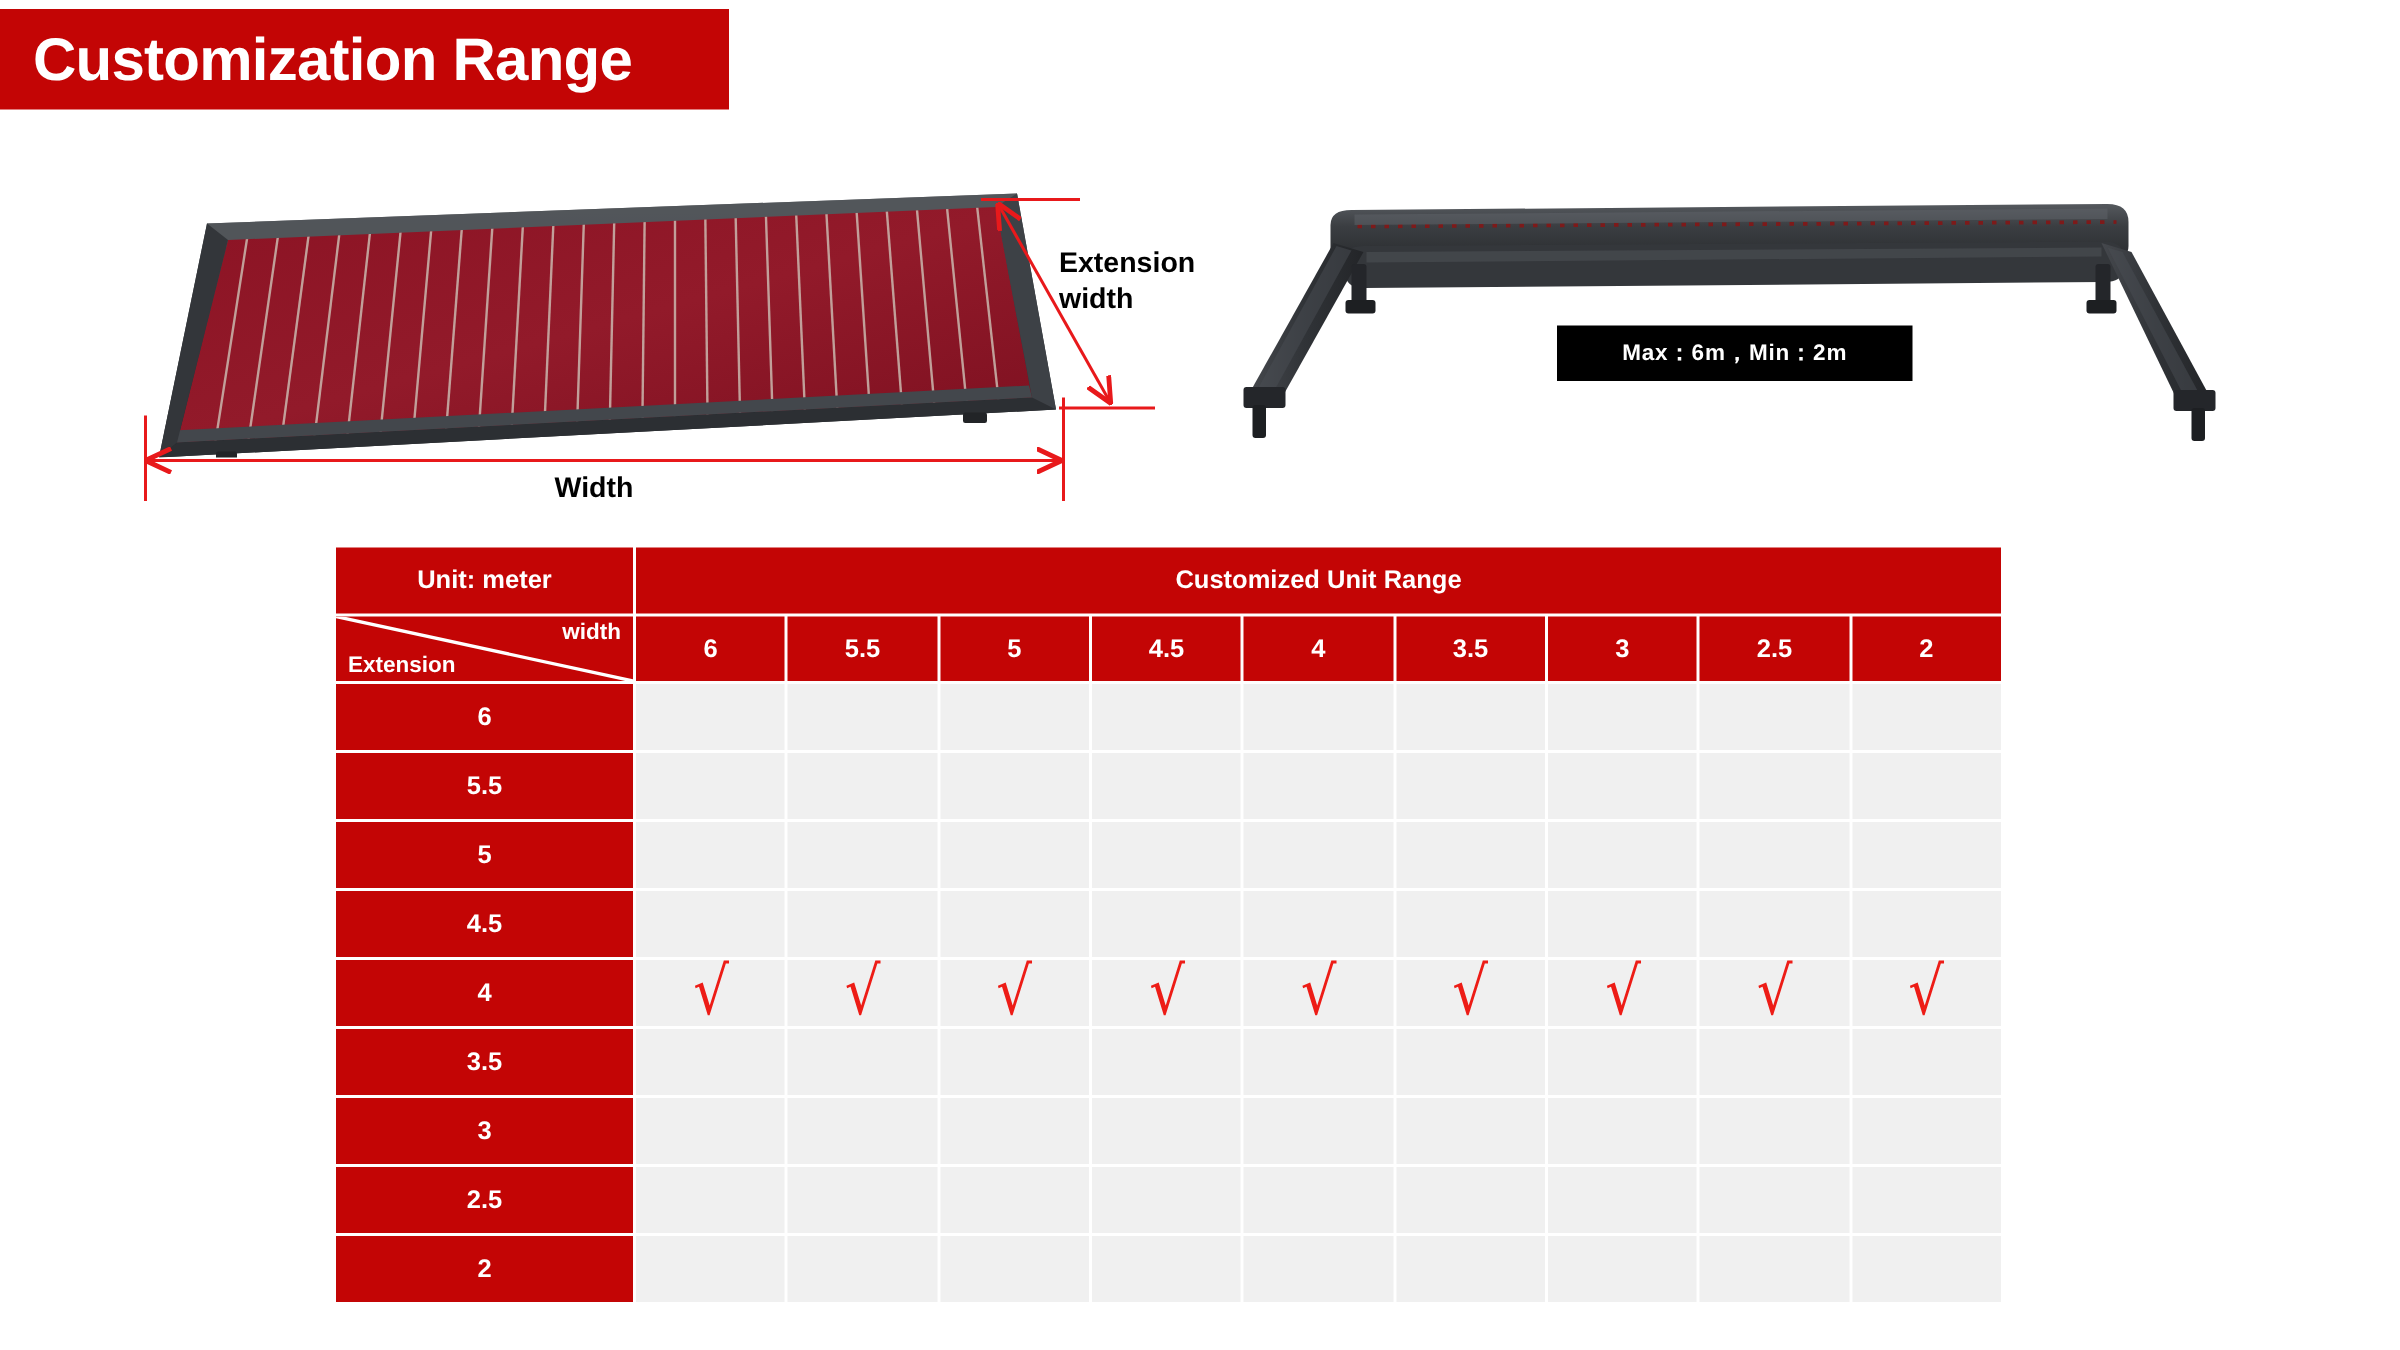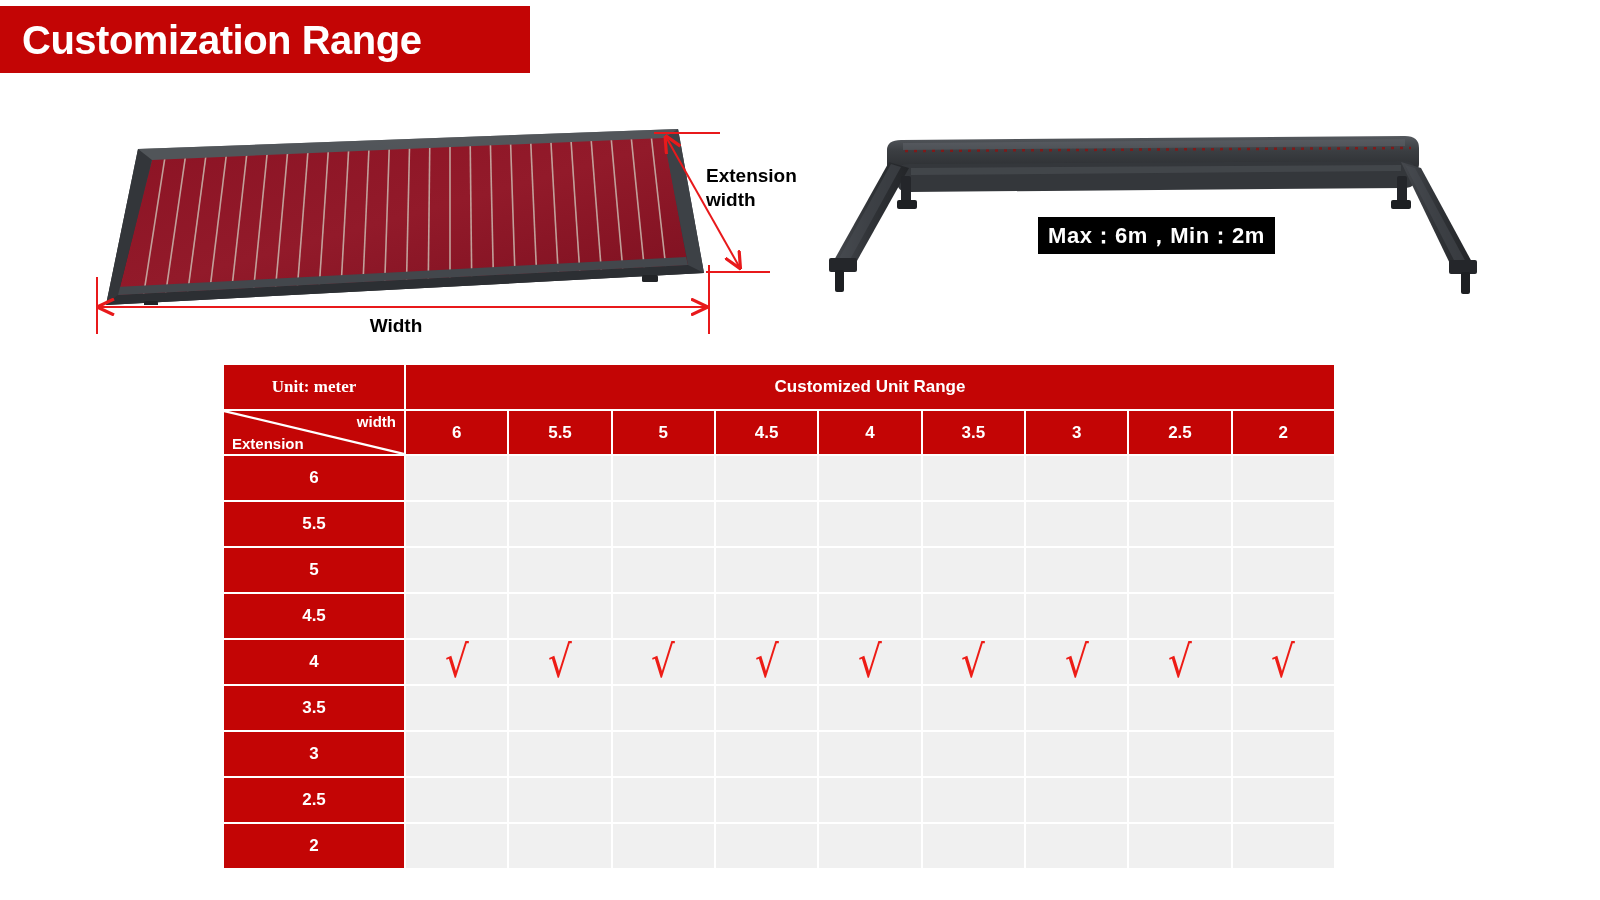--- a/index.html
+++ b/index.html
@@ -14,21 +14,21 @@
     overflow: hidden;
     font-family: "Liberation Sans", sans-serif;
     color: #000;
   }
 
   
   #title-banner {
     position: absolute;
     left: 0;
     top: 6px;
-    width: 530px;
+    width: 486px;
     height: 67px;
     background: #c30505;
     display: flex;
     align-items: center;
   }
   #title-banner .title-text {
     color: #ffffff;
     font-size: 40px;
     font-weight: bold;
     letter-spacing: -0.5px;
@@ -77,21 +77,21 @@
     top: 217px;
     width: 237px;
     height: 37px;
     background: #000000;
     display: flex;
     align-items: center;
     justify-content: center;
   }
   #maxmin-box .maxmin-text {
     color: #ffffff;
-    font-size: 22px;
+    font-size: 15px;
     font-weight: bold;
     letter-spacing: 0.5px;
   }
 
   
   #size-table {
     position: absolute;
     left: 222px;
     top: 363px;
     width: 1114px;
@@ -106,24 +106,23 @@
     text-align: center;
     vertical-align: middle;
     font-weight: bold;
     color: #ffffff;
     font-size: 17px;
   }
   td.hdr {
     background: #c30505;
   }
   td.unit-cell {
-    width: 180px;
+    width: 198px;
     height: 44px;
     font-size: 15px;
-    font-family: Liberation Serif, serif;
   }
   td.title-cell {
     height: 44px;
     font-size: 20px;
   }
   td.col-hdr {
     height: 43px;
     font-size: 19px;
   }
   td.row-hdr {

